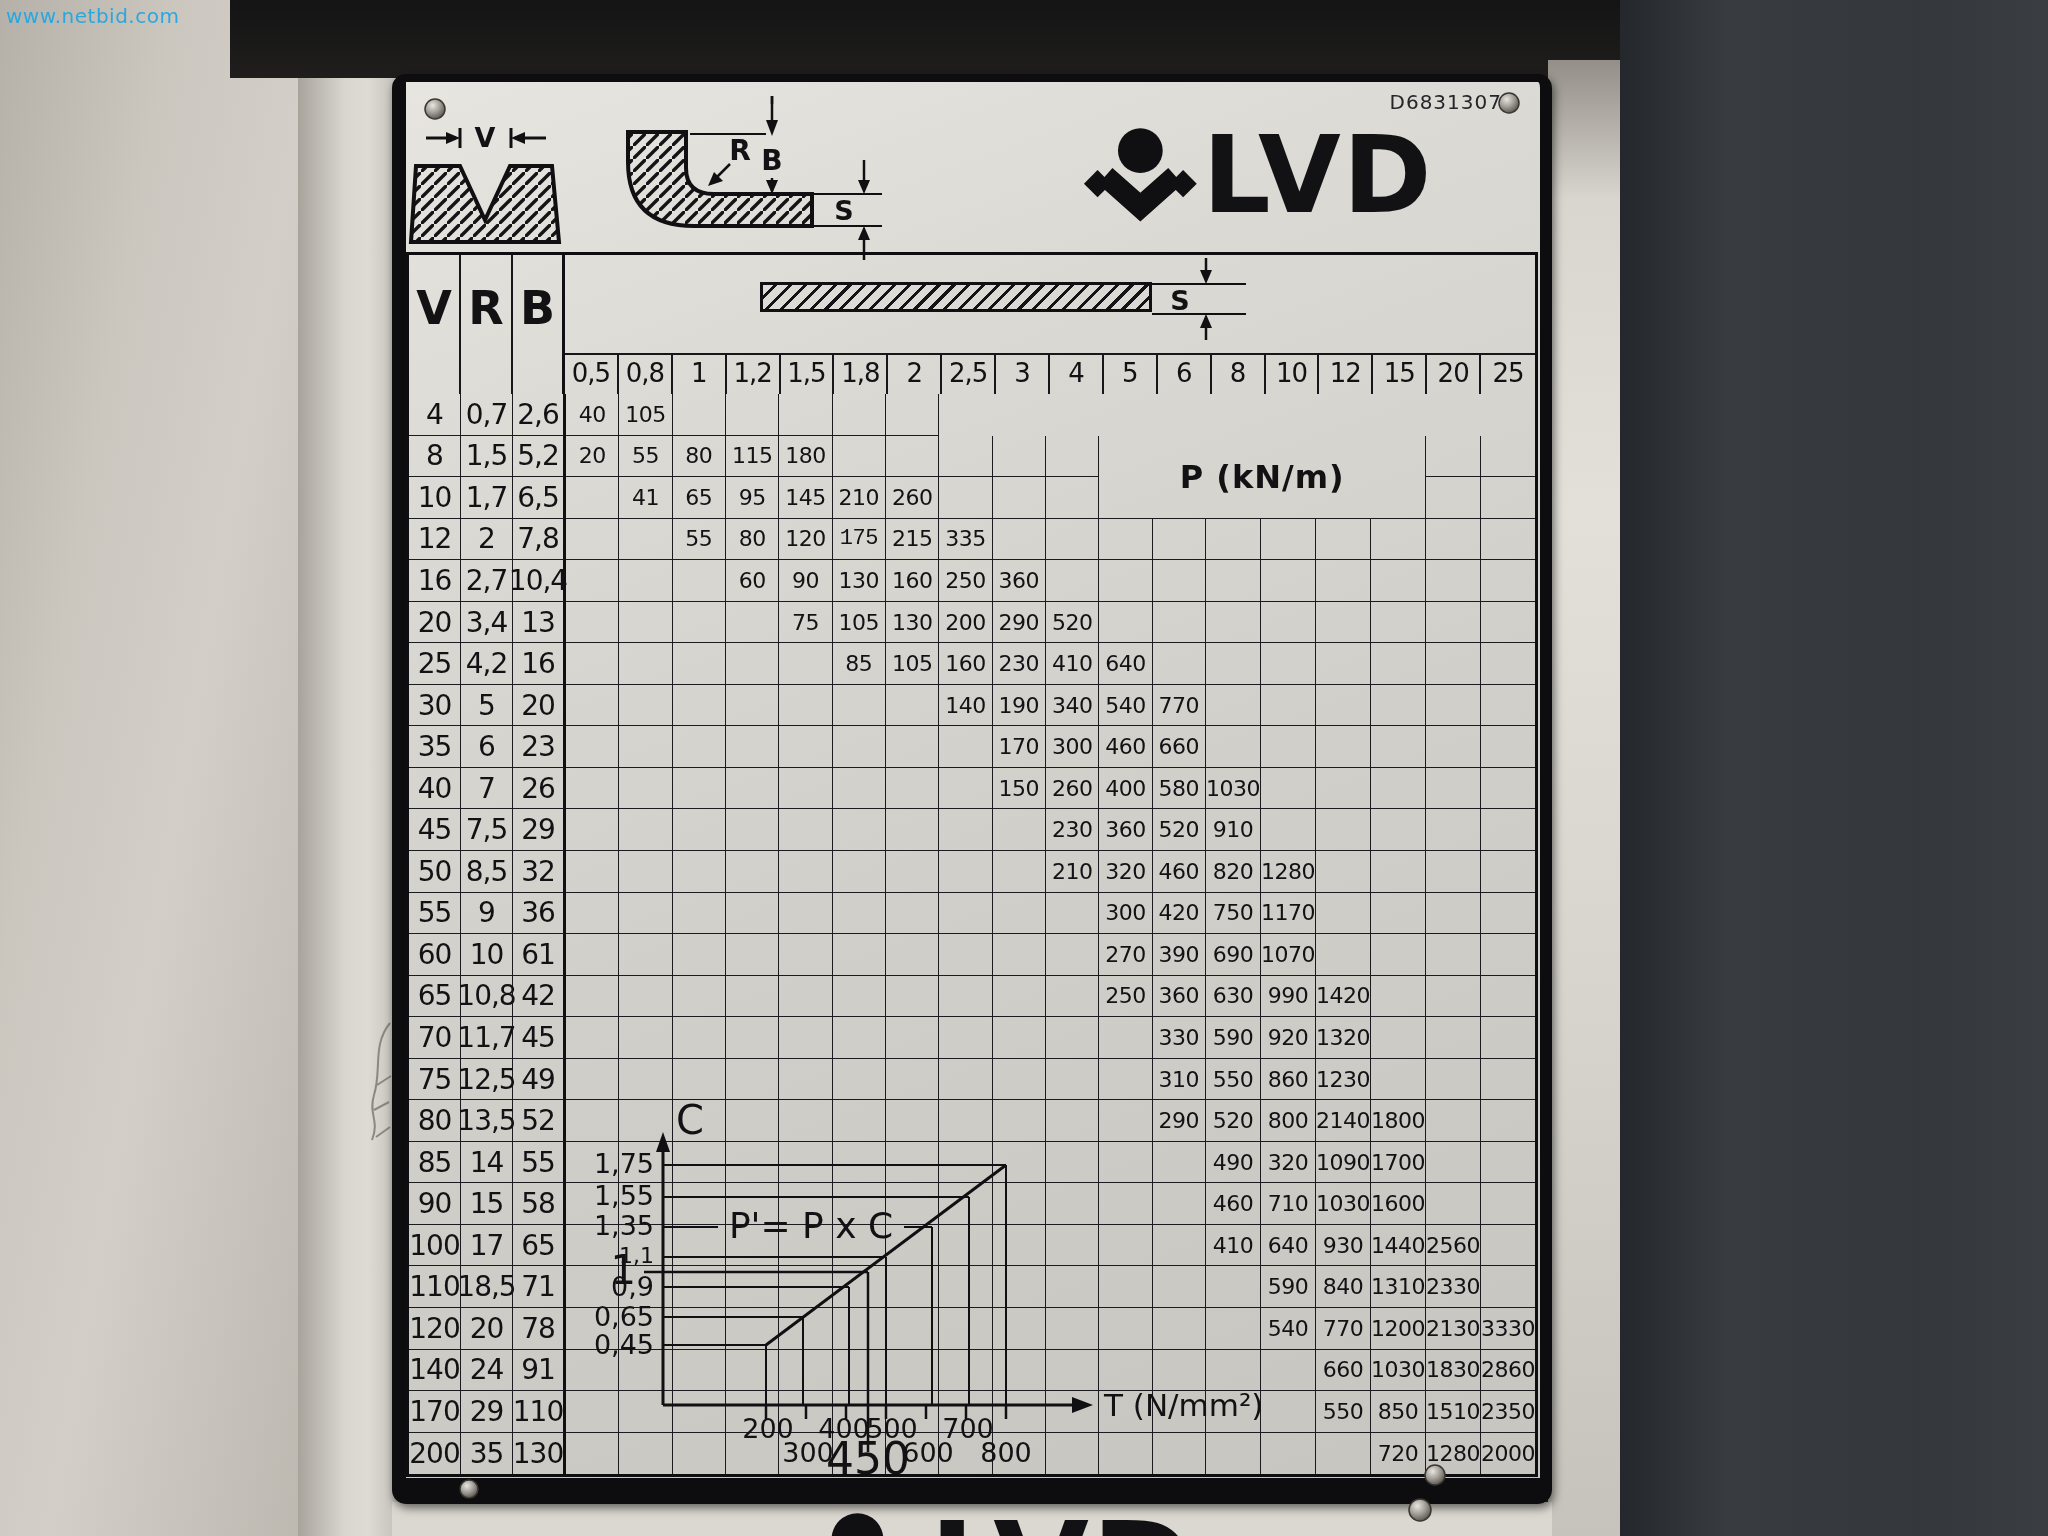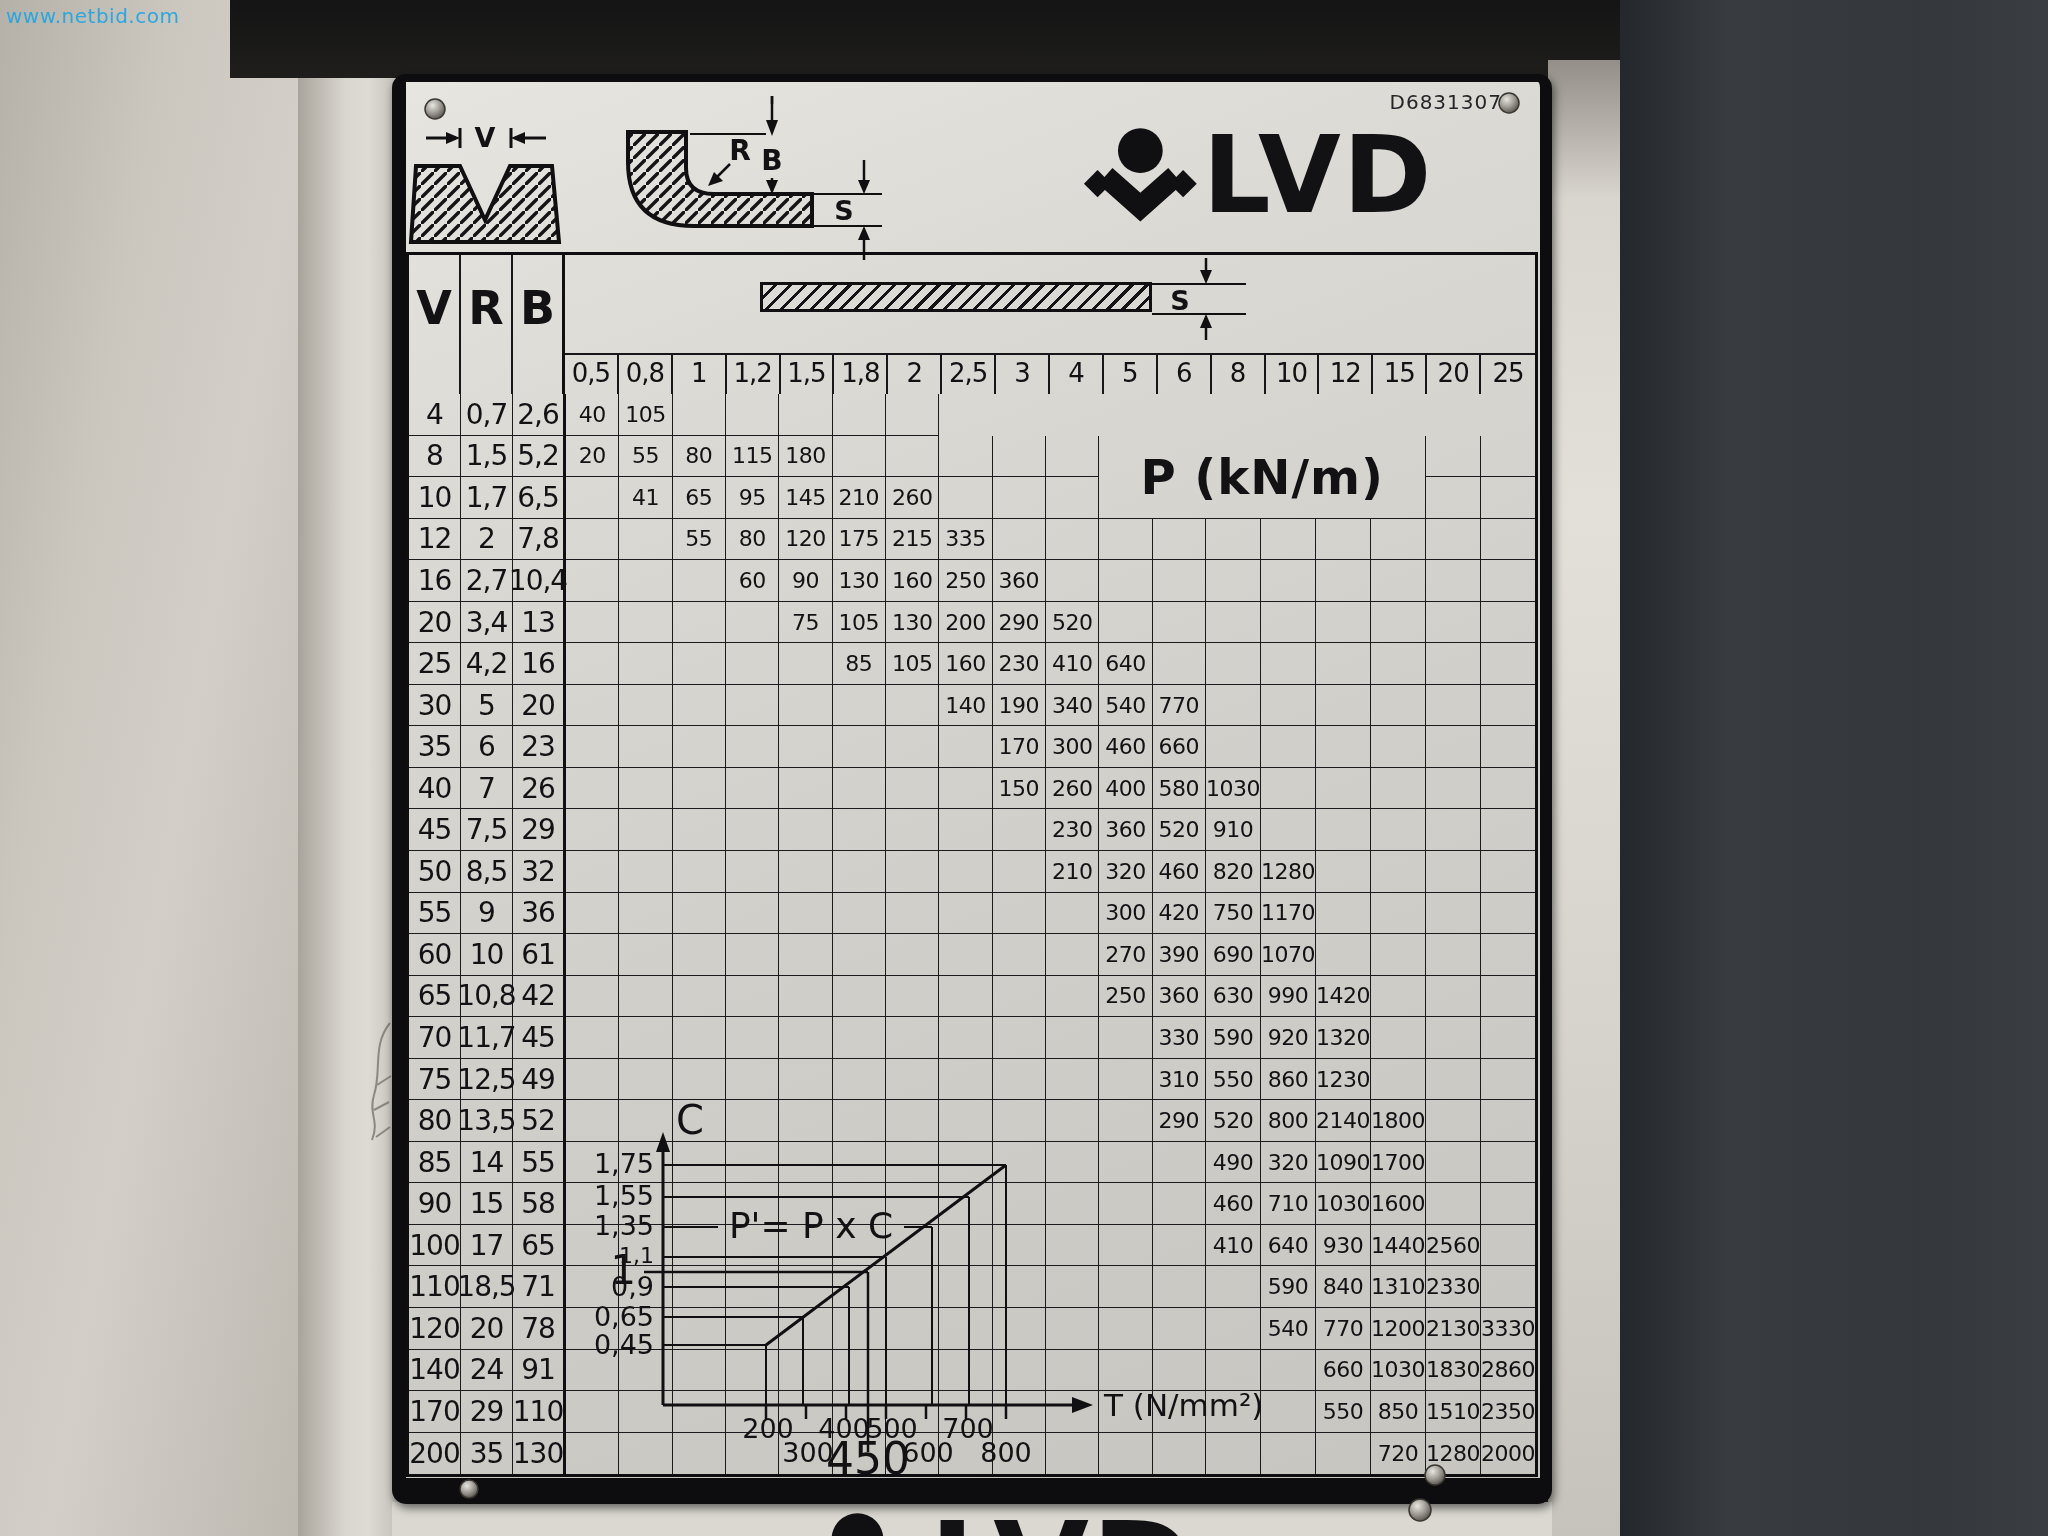--- a/index.html
+++ b/index.html
@@ -37,21 +37,21 @@
   .thick-cell{box-sizing:border-box;border-right:2px solid #17171b;text-align:center;
     font-size:26px;padding-top:3px;letter-spacing:-1px;}
   .thick-cell:last-child{border-right:0;}
   .grid{display:grid;grid-template-columns:52px 52px 53px repeat(18,1fr);grid-auto-rows:41.55px;
     width:1126px;}
   .cell{box-sizing:border-box;border-right:1.8px solid #1b1b1f;border-bottom:1.8px solid #1b1b1f;
     display:flex;align-items:center;justify-content:center;font-size:22px;letter-spacing:-.5px;}
   .cell.vrb{font-size:28px;letter-spacing:-1px;}
   .cell.vrb-b{border-right:3px solid #101014;}
   .cell.tmerge{justify-content:flex-end;padding-right:8px;font-size:33px;font-weight:500;border-right:0;}
-  .cell.pmerge{font-size:48px;font-weight:bold;letter-spacing:1px;}
+  .cell.pmerge{font-size:32px;font-weight:bold;letter-spacing:1px;}
   
   .flat-bar{left:354px;top:200px;width:392px;height:30px;box-sizing:border-box;border:3px solid #101012;
     background:repeating-linear-gradient(135deg,rgba(0,0,0,0) 0 7.5px,#141416 7.5px 10.5px);}
   svg{overflow:visible;}
   svg text{fill:#121215;}
 </style>
 </head>
 <body>
 
 <div class="page">
@@ -209,21 +209,21 @@
             <div class="cell" style="grid-area: 3 / 20;"></div>
             <div class="cell" style="grid-area: 3 / 21; border-right: 0px;"></div>
             <div class="cell vrb" style="grid-area: 4 / 1;">12</div>
             <div class="cell vrb" style="grid-area: 4 / 2;">2</div>
             <div class="cell vrb vrb-b" style="grid-area: 4 / 3;">7,8</div>
             <div class="cell" style="grid-area: 4 / 4;"></div>
             <div class="cell" style="grid-area: 4 / 5;"></div>
             <div class="cell" style="grid-area: 4 / 6;">55</div>
             <div class="cell" style="grid-area: 4 / 7;">80</div>
             <div class="cell" style="grid-area: 4 / 8;">120</div>
-            <div class="cell" style="grid-area: 4 / 9;">175</div>
+            <div class="cell" style="grid-area: 4 / 9; font-family: Liberation Mono, monospace;">175</div>
             <div class="cell" style="grid-area: 4 / 10;">215</div>
             <div class="cell" style="grid-area: 4 / 11;">335</div>
             <div class="cell" style="grid-area: 4 / 12;"></div>
             <div class="cell" style="grid-area: 4 / 13;"></div>
             <div class="cell" style="grid-area: 4 / 14;"></div>
             <div class="cell" style="grid-area: 4 / 15;"></div>
             <div class="cell" style="grid-area: 4 / 16;"></div>
             <div class="cell" style="grid-area: 4 / 17;"></div>
             <div class="cell" style="grid-area: 4 / 18;"></div>
             <div class="cell" style="grid-area: 4 / 19;"></div>

